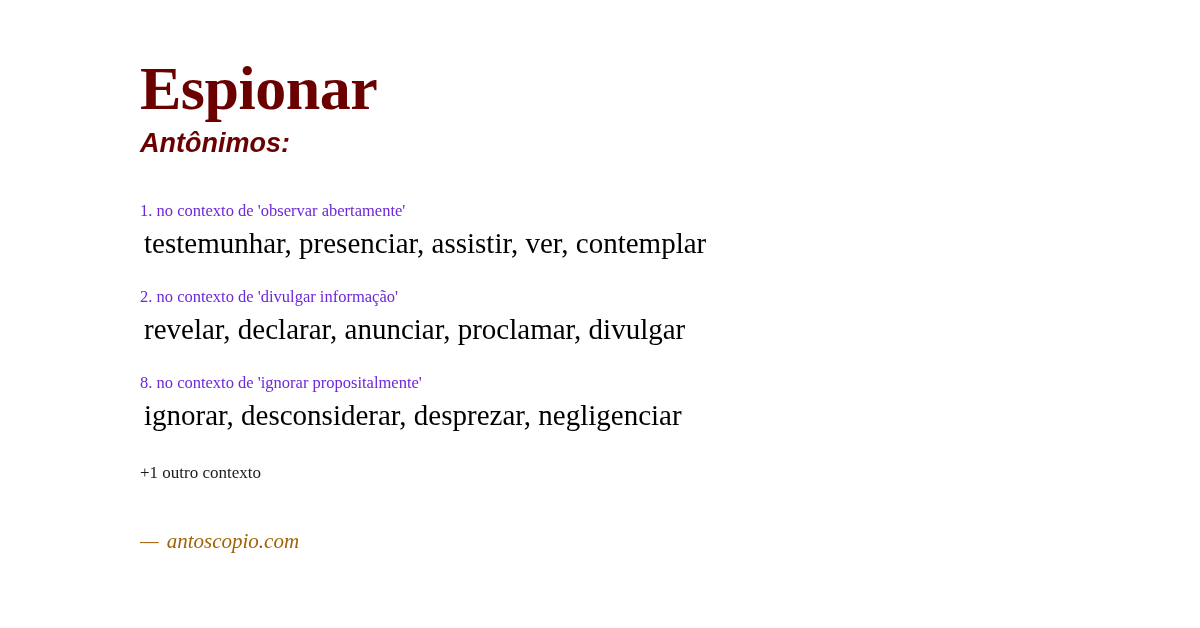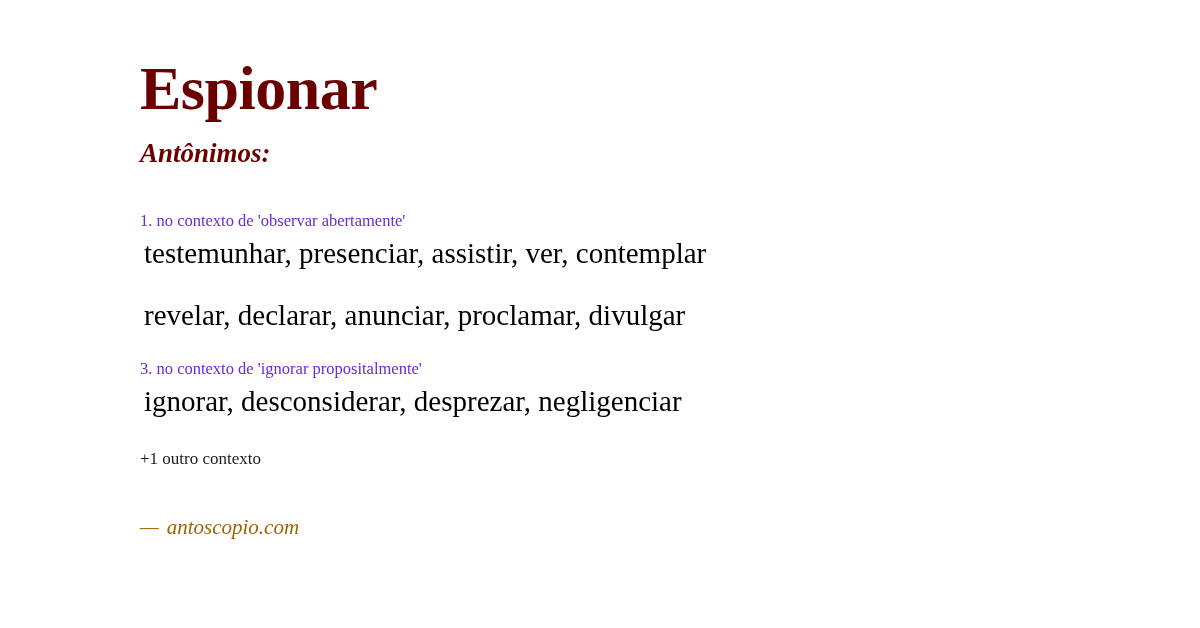--- a/index.html
+++ b/index.html
@@ -25,26 +25,26 @@
   .headword {
     font-family: "Liberation Serif", "DejaVu Serif", serif;
     font-size: 62px;
     font-weight: bold;
     color: #6b0000;
     line-height: 1.05;
     margin: 0;
     letter-spacing: -0.5px;
   }
   .subtitle {
-    font-family: Liberation Serif, serif;
+    font-family: Liberation Sans, sans-serif;
     font-size: 27px;
     font-weight: bold;
     font-style: italic;
     color: #6b0000;
-    margin: 18px 0 0 0;
+    margin: 8px 0 0 0;
     line-height: 1.1;
   }
   .senses {
     margin-top: 42px;
   }
   .sense {
     margin-bottom: 26px;
   }
   .sense-context {
     font-size: 16.5px;
@@ -86,25 +86,26 @@
   <div class="subtitle">Antônimos:</div>
 
   <div class="senses">
 
     <div class="sense">
       <div class="sense-context">1. no contexto de 'observar abertamente'</div>
       <div class="sense-words">testemunhar, presenciar, assistir, ver, contemplar</div>
     </div>
 
     <div class="sense">
+      <div class="sense-context">2. no contexto de 'divulgar informação'</div>
       <div class="sense-words">revelar, declarar, anunciar, proclamar, divulgar</div>
     </div>
 
     <div class="sense">
-      <div class="sense-context">3. no contexto de 'ignorar propositalmente'</div>
+      <div class="sense-context">8. no contexto de 'ignorar propositalmente'</div>
       <div class="sense-words">ignorar, desconsiderar, desprezar, negligenciar</div>
     </div>
 
   </div>
 
   <div class="more-contexts">+1 outro contexto</div>
 
   <div class="source">
     <span class="dash">—</span><span>antoscopio.com</span>
   </div>

